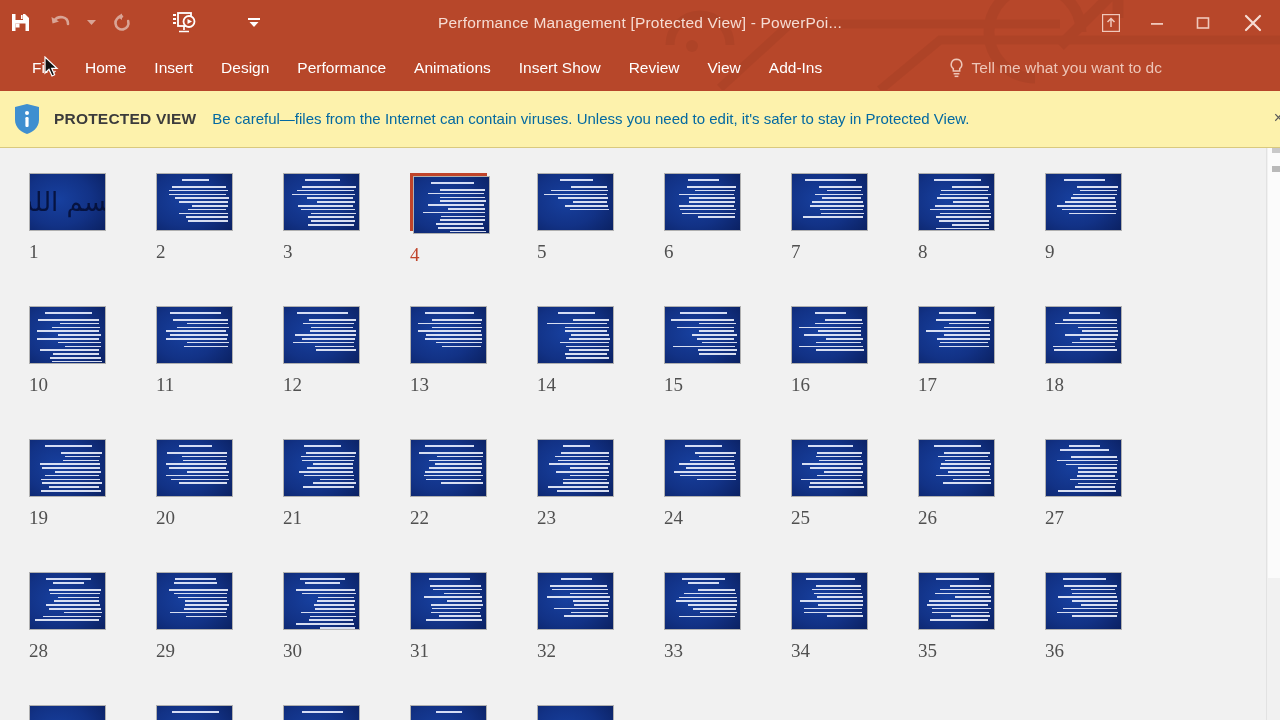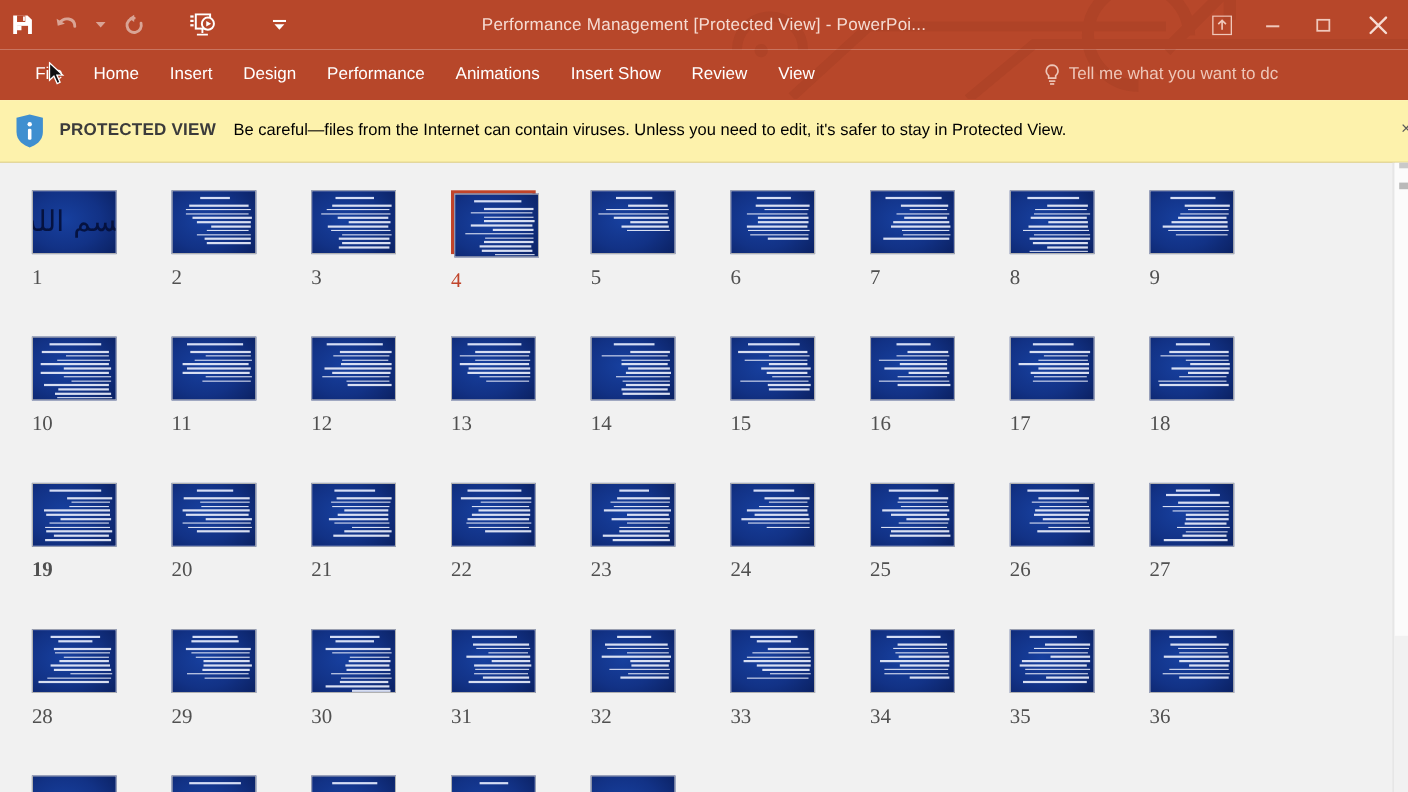--- a/index.html
+++ b/index.html
@@ -68,21 +68,21 @@
     position: absolute; top: 91px; left: 0; width: 1280px; height: 57px;
     background: #fdf2ac; border-bottom: 1px solid #d9c97e;
     display: flex; align-items: center;
   }
   .pv-shield { width: 54px; display: flex; justify-content: center; }
   .pv-label {
     font-size: 15.5px; font-weight: bold; color: #3b3b3b; letter-spacing: .2px;
     white-space: nowrap;
   }
   .pv-msg {
-    margin-left: 16px; font-size: 15px; color: #000000; line-height: 22px;
+    margin-left: 16px; font-size: 15px; color: #0369a1; line-height: 22px;
     width: 860px;
   }
   .pv-enable {
     position: absolute; right: 22px; top: 12px; width: 148px; height: 32px;
     background: #f7f4e4; border: 1px solid #9a9a9a; color: #2b2b2b;
     font-size: 15px; display: flex; align-items: center; justify-content: center;
   }
   .pv-close { position: absolute; right: -3px; top: 18px; color: #5a5a5a;
     font-size: 16px; }
 
@@ -240,20 +240,21 @@
     <div class="tabs">
       <div class="tab">File</div>
       <div class="tab">Home</div>
       <div class="tab">Insert</div>
       <div class="tab">Design</div>
       <div class="tab">Performance</div>
       <div class="tab">Animations</div>
       <div class="tab">Insert Show</div>
       <div class="tab">Review</div>
       <div class="tab">View</div>
+      <div class="tab">Add-Ins</div>
     </div>
 
     <div class="tellme">
       <svg width="15" height="20" viewBox="0 0 15 20">
         <path d="M7.5 1.2 a5.3 5.3 0 0 1 3.2 9.5 l0 2.3 h-6.4 l0 -2.3 A5.3 5.3 0 0 1 7.5 1.2 Z" fill="none" stroke="#eec6b8" stroke-width="1.5"></path>
         <rect x="4.6" y="15" width="5.8" height="1.5" fill="#eec6b8"></rect>
         <rect x="5.6" y="17.6" width="3.8" height="1.5" fill="#eec6b8"></rect>
       </svg>
       <span>Tell me what you want to dc</span>
     </div>
@@ -506,21 +507,21 @@
               <div class="ln" style="left: 16.5874px; top: 12px; width: 54.475px;"></div>
               <div class="ln" style="left: 8.60045px; top: 15.8px; width: 62.7439px;"></div>
               <div class="ln" style="left: 31.595px; top: 19.6px; width: 39.2016px;"></div>
               <div class="ln" style="left: 36.1876px; top: 23.4px; width: 35.7889px;"></div>
               <div class="ln" style="left: 18.5232px; top: 27.2px; width: 53.4451px;"></div>
               <div class="ln" style="left: 34.4638px; top: 31px; width: 36.7386px;"></div>
               <div class="ln" style="left: 26.2076px; top: 34.8px; width: 43.0104px;"></div>
               <div class="ln" style="left: 7.1572px; top: 38.6px; width: 61.977px;"></div>
               <div class="ln" style="left: 8.27804px; top: 42.4px; width: 62.5429px;"></div>
             </div></div><div class="slidenum">18</div></div>
-        <div class="cell" style="left: 29px; top: 291px; font-weight: bold;"><div class="thumbbox"><div class="thumb">
+        <div class="cell" style="left: 29px; top: 291px;"><div class="thumbbox"><div class="thumb">
               <div class="bg"></div>
               <div class="ttl" style="left: 15.2513px; top: 5px; width: 46.4974px;"></div>
               <div class="ln" style="left: 31.3824px; top: 12px; width: 40.3389px;"></div>
               <div class="ln" style="left: 35.2187px; top: 15.8px; width: 35.0301px;"></div>
               <div class="ln" style="left: 32.638px; top: 19.6px; width: 36.7514px;"></div>
               <div class="ln" style="left: 10.2418px; top: 23.4px; width: 59.3142px;"></div>
               <div class="ln" style="left: 12.4343px; top: 27.2px; width: 58.0556px;"></div>
               <div class="ln" style="left: 25.2455px; top: 31px; width: 46.0176px;"></div>
               <div class="ln" style="left: 15.0033px; top: 34.8px; width: 54.328px;"></div>
               <div class="ln" style="left: 10.8594px; top: 38.6px; width: 58.9196px;"></div>

